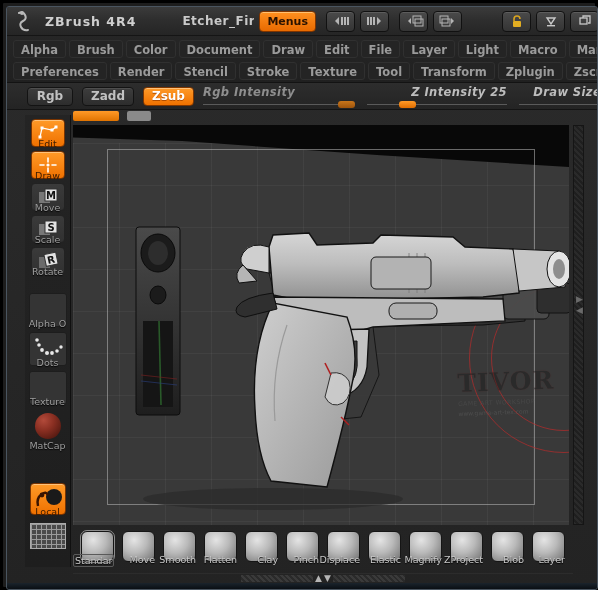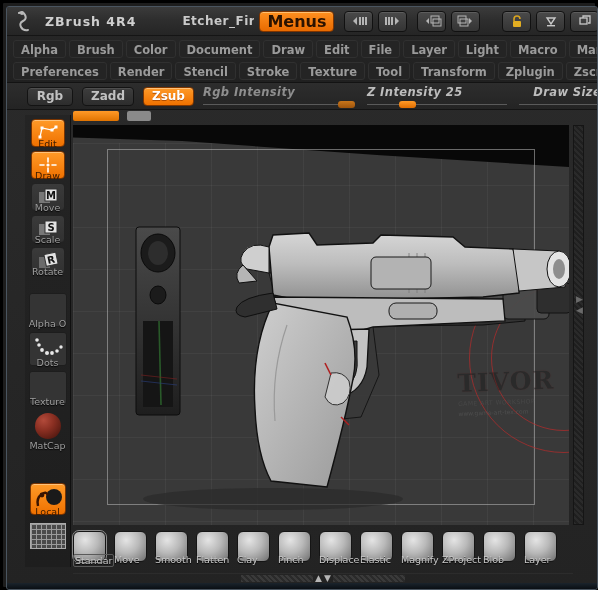--- a/index.html
+++ b/index.html
@@ -43,21 +43,21 @@
     letter-spacing: 1px; margin-left: 6px; white-space: nowrap;
   }
   .tb-doc {
     color: #c9c9c9; font-size: 12px; font-weight: bold;
     margin-left: 46px; letter-spacing: .5px;
     max-width: 72px; overflow: hidden; white-space: nowrap;
   }
   .tb-btn {
     height: 21px; border: 1px solid #111; border-radius: 4px;
     background: linear-gradient(#4a4a4a,#343434);
-    color: #c8c8c8; font-size: 16px; font-weight: bold;
+    color: #c8c8c8; font-size: 11px; font-weight: bold;
     display: flex; align-items: center; justify-content: center;
     padding: 0 7px; margin-left: 5px; flex: none;
     box-shadow: inset 0 1px 0 #5d5d5d;
   }
   .tb-btn.active {
     background: linear-gradient(#ff9020,#e86a00);
     color: #2a1200; border-color: #803500;
     box-shadow: inset 0 1px 0 #ffc070;
   }
   .tb-ico { width: 29px; padding: 0; }
@@ -223,21 +223,21 @@
     color: #6a6a6a; font-size: 9px; text-align: center; line-height: 11px;
   }
 
   
   .brushbar {
     position: absolute; left: 66px; top: 524px; width: 500px; height: 42px;
     display: flex; align-items: flex-start;
   }
   .brush {
     width: 41px; height: 42px; margin-right: 0; flex: none;
-    position: relative; display: flex; flex-direction: column; align-items: flex-start;
+    position: relative; display: flex; flex-direction: column; align-items: flex-end;
   }
   .brush .ball {
     width: 33px; height: 31px; border-radius: 6px;
     background: radial-gradient(circle at 36% 28%, #e4e4e4 0%, #b9b9b9 45%, #6f6f6f 100%);
     border: 1px solid #151515;
   }
   .brush.sel .ball { outline: 1px solid #8c8c8c; }
   .brush .bl {
     font-size: 9.5px; color: #c8c8c8; margin-top: -8px;
     position: relative; z-index: 3; text-shadow: 0 1px 1px #000;
@@ -368,21 +368,21 @@
     <div class="sbtn">Zadd</div>
     <div class="sbtn active">Zsub</div>
 
     <div class="slider" style="width:152px;margin-right:12px">
       <div class="lbl">Rgb Intensity</div>
       <div class="track"></div>
       <div class="knob" style="left:135px"></div>
     </div>
 
     <div class="slider" style="width:140px;margin-right:12px">
-      <div class="lbl bright" style="text-align:left">Z Intensity 25</div>
+      <div class="lbl bright" style="text-align:right">Z Intensity 25</div>
       <div class="track"></div>
       <div class="knob hot" style="left:32px"></div>
     </div>
 
     <div class="slider" style="width:95px">
       <div class="lbl bright" style="text-align:right">Draw Size 6</div>
       <div class="track"></div>
 
     </div>
   </div>

